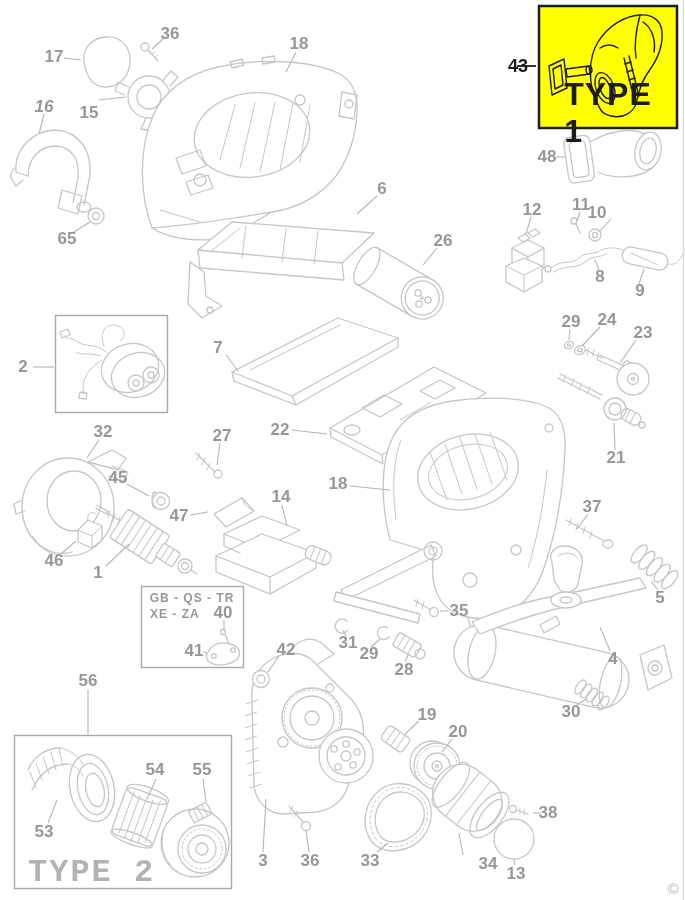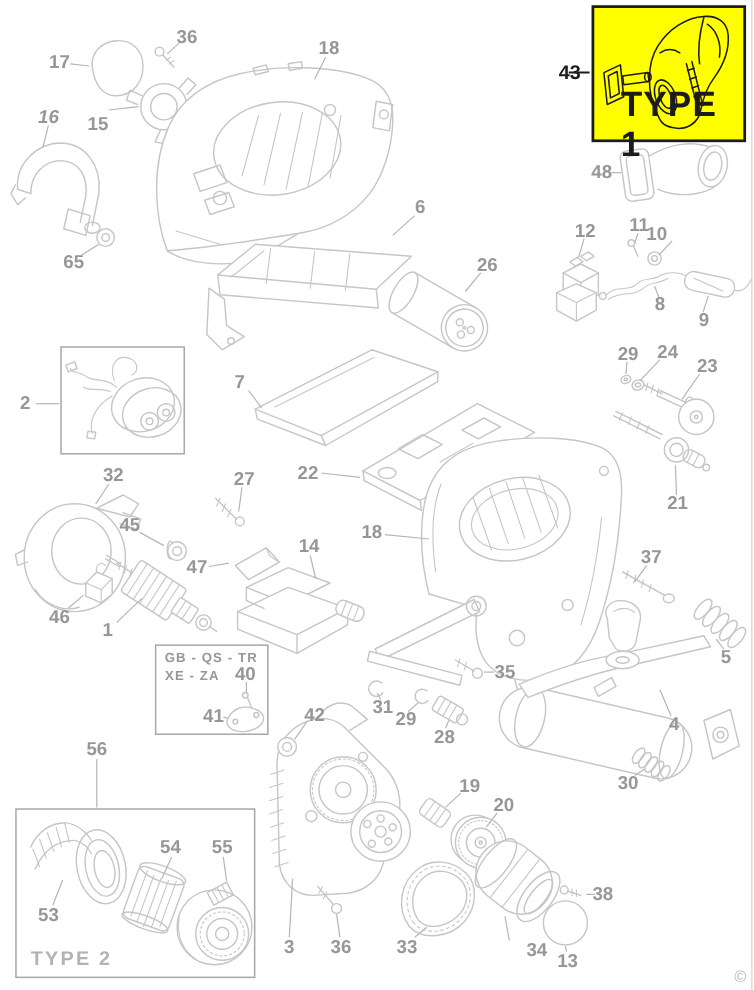--- a/index.html
+++ b/index.html
@@ -16,21 +16,21 @@
   .lnt{stroke:var(--c-line);fill:none;stroke-width:1;stroke-linecap:round;}
   .dk{stroke:var(--c-dark);fill:none;stroke-width:1.4;stroke-linecap:round;stroke-linejoin:round;}
   .leader{stroke:var(--c-leader);stroke-width:1.1;}
   .leader-dark{stroke:var(--c-dark);stroke-width:1.8;}
   .boxline{stroke:var(--c-box);fill:none;stroke-width:1.4;}
   .part-label{position:absolute;transform:translate(-50%,-50%);
     font-weight:bold;font-size:17px;color:var(--c-label);white-space:nowrap;}
   .part-label.dark{color:var(--c-dark);font-size:18px;}
   .big-title{position:absolute;transform:translate(-50%,-50%);font-weight:bold;}
   #type1-title{font-size:32px;color:var(--c-dark);letter-spacing:1px;}
-  #type2-title{transform:translate(0,-50%);font-size:18px;color:var(--c-type2);letter-spacing:2px;}
+  #type2-title{transform:translate(0,-50%);font-size:32px;color:var(--c-type2);letter-spacing:2px;font-family:Liberation Mono, monospace;}
   .variant-line{position:absolute;font-weight:bold;font-size:12px;color:var(--c-label);
     letter-spacing:1px;white-space:nowrap;}
   #variant-line1{transform:translate(-50%,-50%);}
   #variant-line2{transform:translate(0,-50%);}
   #copyright{position:absolute;transform:translate(-50%,-50%);font-size:15px;color:var(--c-leader);}
 </style>
 </head>
 <body>
 
 <div id="stage">

